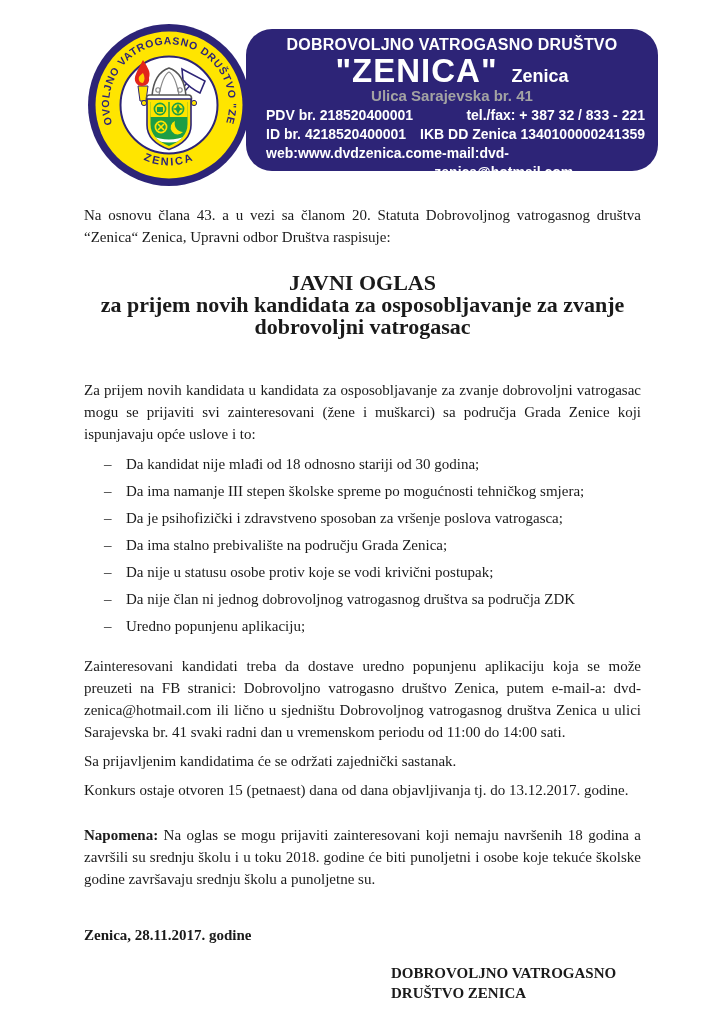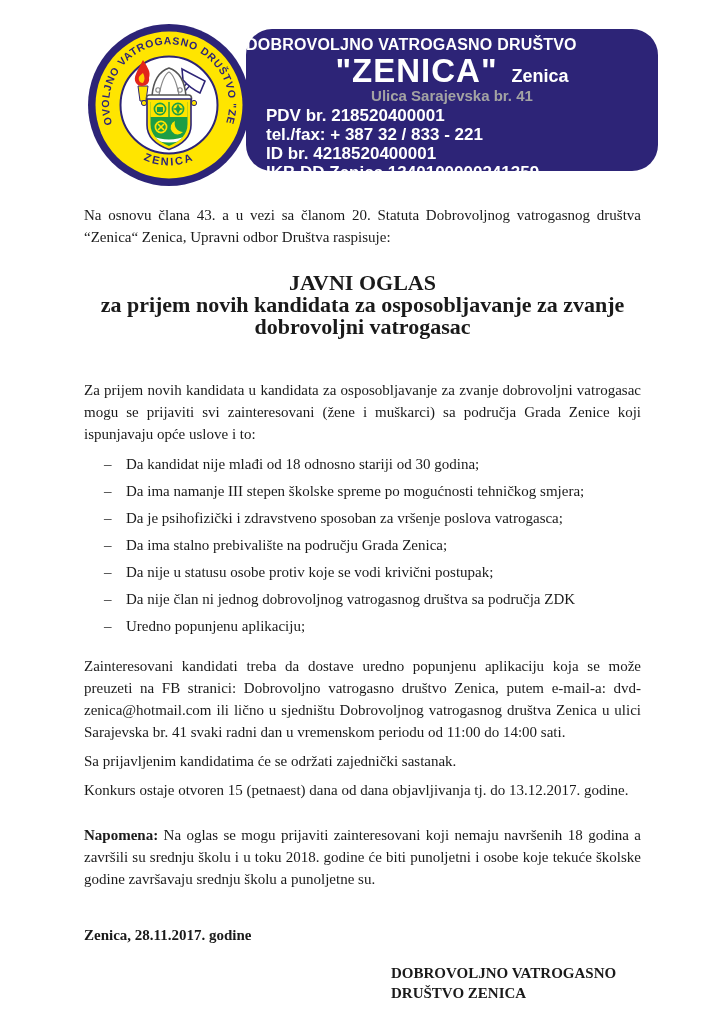--- a/index.html
+++ b/index.html
@@ -15,27 +15,27 @@
   }
 
   
   .logo-wrap { position:absolute; left:86px; top:22px; width:166px; height:166px; }
   .header-box {
     position:absolute; left:246px; top:29px; width:412px; height:142px;
     background:#2d2477; border-radius:26px;
     font-family:"Liberation Sans", sans-serif; color:#ffffff;
     padding-top:7px;
   }
-  .hb-line1 { text-align:left; font-weight:bold; font-size:16px; letter-spacing:.2px; }
+  .hb-line1 { text-align:center; font-weight:bold; font-size:16px; letter-spacing:.2px; }
   .hb-line2 { display:flex; justify-content:center; align-items:baseline; margin-top:-2px; }
   .hb-name  { font-weight:bold; font-size:33px; letter-spacing:1px; }
   .hb-city  { font-weight:bold; font-size:18px; margin-left:14px; }
   .hb-addr  { text-align:center; font-weight:bold; font-size:15px; color:#a3a3a3; margin-top:-3px; }
   .hb-grid  { margin-top:2px; padding:0 13px 0 20px; }
-  .hb-row   { display:flex; justify-content:space-between; font-weight:bold; font-size:17px; line-height:19px;flex-direction:column; }
+  .hb-row   { display:flex; justify-content:space-between; font-weight:bold; font-size:14px; line-height:19px; }
 
   
   .doc {
     position:absolute; left:84px; top:0; width:557px;
     font-size:15px; line-height:22px; text-align:justify;
   }
   .p-intro   { margin-top:204px; }
   .title-blk { margin-top:24px; text-align:center; font-weight:bold; font-size:22px; line-height:22px; }
   .p-cond    { margin-top:41px; }
   .cond-list { list-style:none; margin-top:2px; }

